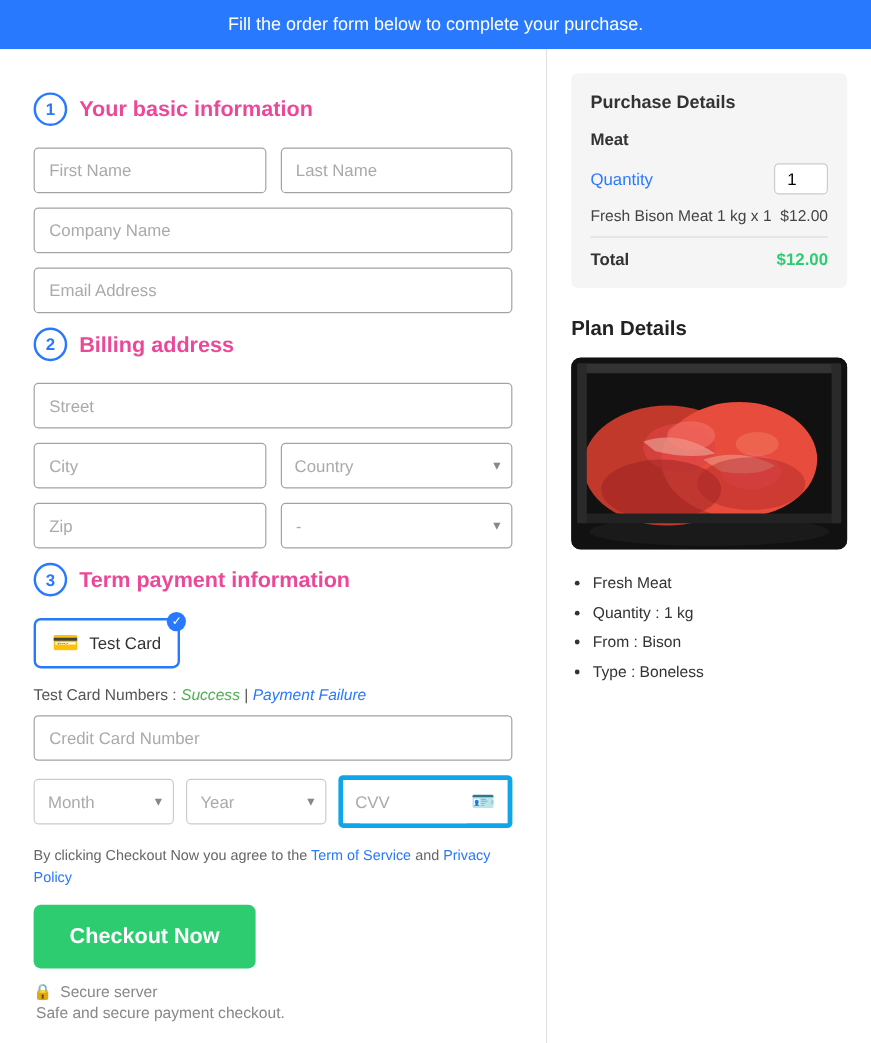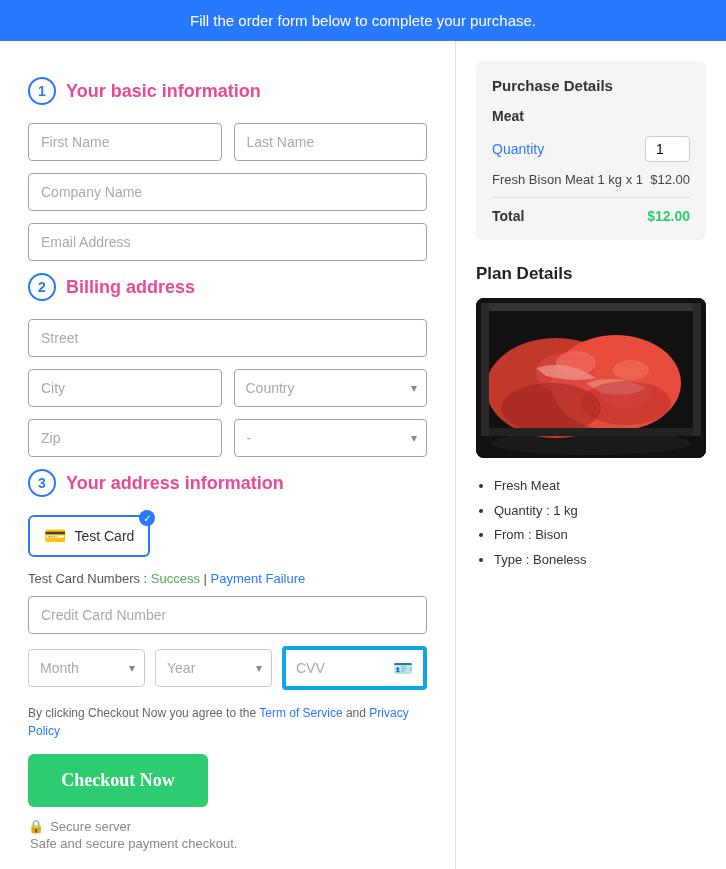--- a/index.html
+++ b/index.html
@@ -145,21 +145,21 @@
       color: white;
       font-size: 10px;
     }
 
     .test-card-info {
       font-size: 13px;
       color: #555;
       margin-bottom: 10px;
     }
 
-    .test-card-info a { text-decoration: none; }
+    .test-card-info a { text-decoration: none; font-style: italic; }
     .test-card-info a.success { color: #4caf50; }
     .test-card-info a.failure { color: #2979ff; }
 
     .cvv-row {
       display: flex;
       gap: 10px;
       align-items: center;
     }
 
     .cvv-field {
@@ -200,21 +200,20 @@
       border: none;
       padding: 16px 30px;
       border-radius: 6px;
       font-size: 18px;
       font-weight: 700;
       cursor: pointer;
       display: block;
       width: auto;
       min-width: 180px;
       margin-bottom: 12px;
-      font-family: Liberation Serif, serif;
     }
 
     .secure-info {
       display: flex;
       flex-direction: column;
       gap: 2px;
     }
 
     .secure-row {
       display: flex;
@@ -400,21 +399,21 @@
           <span class="select-arrow">▾</span>
         </div>
       </div>
     </div>
 
     <div class="section-block">
       <div class="section-heading">
         <div class="section-number">
           <span>3</span>
         </div>
-        <span class="section-title">Your address information</span>
+        <span class="section-title">Term payment information</span>
       </div>
 
       <div class="card-option">
         <span class="card-icon">💳</span>
         <span class="card-label">Test Card</span>
         <span class="card-check">✓</span>
       </div>
 
       <div class="test-card-info">
         <span>Test Card Numbers : </span>

